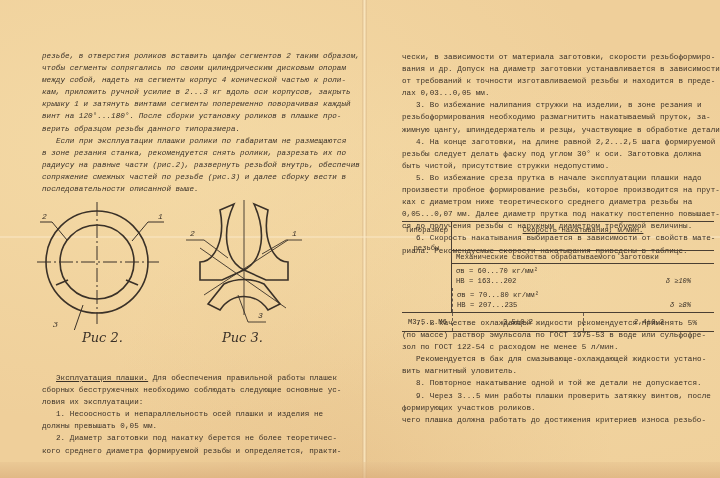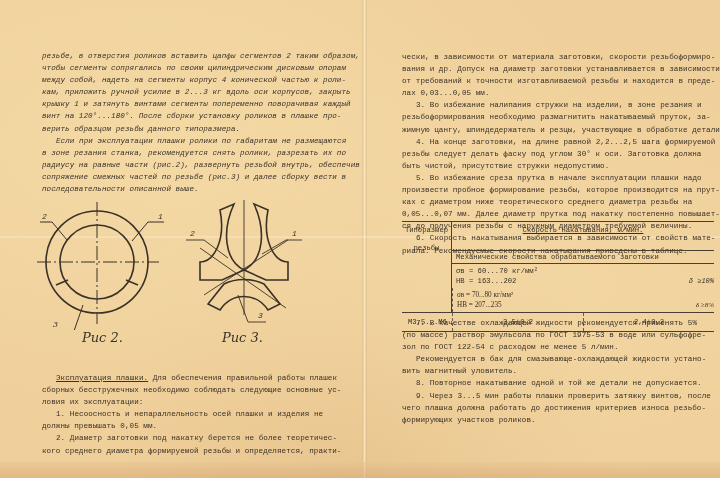--- a/index.html
+++ b/index.html
@@ -41,22 +41,22 @@
       border-top:1.2px solid #4a3f33; border-bottom:1.2px solid #4a3f33;
     }
     .trow { display:flex; }
     .tcell { box-sizing:border-box; }
     .hdr-left { width:50px; border-right:1.2px solid #4a3f33; text-align:center; padding-top:4px; }
     .hdr-right { flex:1; }
     .hdr-title { text-align:center; text-decoration:underline; padding:4px 0 16px; }
     .hdr-sub { border-top:1px solid #4a3f33; padding:2px 4px; }
     .hdr-cols { display:flex; border-top:1px solid #4a3f33;flex-direction:column; }
     .hdr-col { flex:1; padding:2px 4px; line-height:10px; position:relative; }
-    .hdr-col + .hdr-col { border-left:1px dashed #6a5d4f;font-family:Liberation Serif, serif; }
-    .delta { position:absolute; right:0; top:12px; font-style:italic; font-size:7px; }
+    .hdr-col + .hdr-col { border-left:1px dashed #6a5d4f; }
+    .delta { position:absolute; right:23px; top:12px; font-style:italic; font-size:7px; }
     .body-rows { border-top:1.2px solid #4a3f33; }
     .brow { display:flex; height:18px; align-items:center; }
     .bc-size { width:50px; padding-left:6px; box-sizing:border-box; }
     .bc-v { flex:1; text-align:center; }
     .bc-v + .bc-v { border-left:1px dashed #6a5d4f; height:100%; display:flex; align-items:center; justify-content:center; }
     .bc-v1 { height:100%; display:flex; align-items:center; justify-content:center; border-left:1px dashed #6a5d4f;}
     .watermark {
       position:absolute; left:612px; top:438px; display:flex; align-items:center; gap:3px;
       color:rgba(255,250,240,0.85); font-family:"Liberation Sans", sans-serif; font-weight:bold; font-size:21px;margin-top:46px;
     }
@@ -194,22 +194,22 @@
 </div>
 
 <div class="page right-bottom">
   <p class="ind">7. В качестве охлаждающей жидкости рекомендуется применять 5%</p>
   <p>(по массе) раствор эмульсола по ГОСТ 1975-53 в воде или сульфофре-</p>
   <p>зол по ГОСТ 122-54 с расходом не менее 5 л/мин.</p>
   <p class="ind">Рекомендуется в бак для смазывающе-охлаждающей жидкости устано-</p>
   <p>вить магнитный уловитель.</p>
   <p class="ind">8. Повторное накатывание одной и той же детали не допускается.</p>
   <p class="ind">9. Через 3...5 мин работы плашки проверить затяжку винтов, после</p>
+  <p>формирующих участков роликов.</p>
   <p>чего плашка должна работать до достижения критериев износа резьбо-</p>
-  <p>формирующих участков роликов.</p>
 </div>
 
 <div class="watermark">
   <div class="wm-dots">
     <span style="left:0; top:1px; width:9px; height:9px;"></span>
     <span style="left:10px; top:4px; width:6px; height:6px;"></span>
     <span style="left:1px; top:12px; width:6px; height:6px;"></span>
     <span style="left:9px; top:10px; width:11px; height:11px;"></span>
   </div>
   <span>Avito</span>

